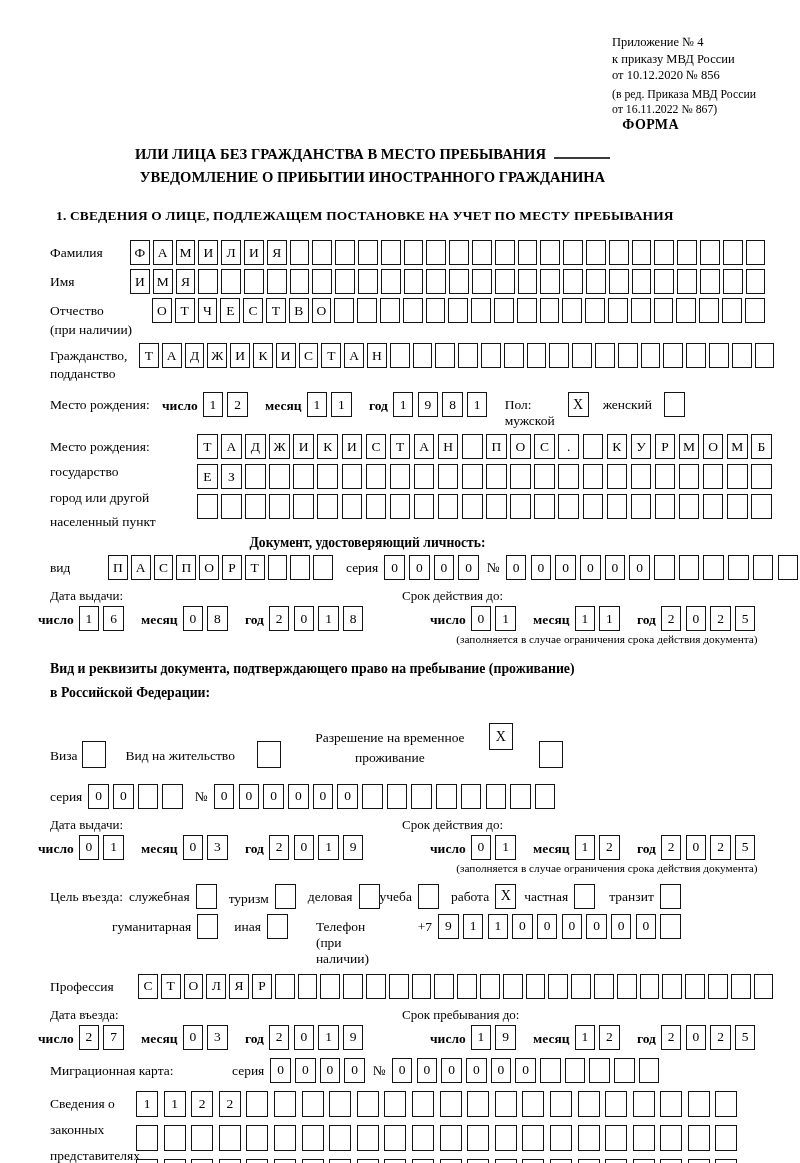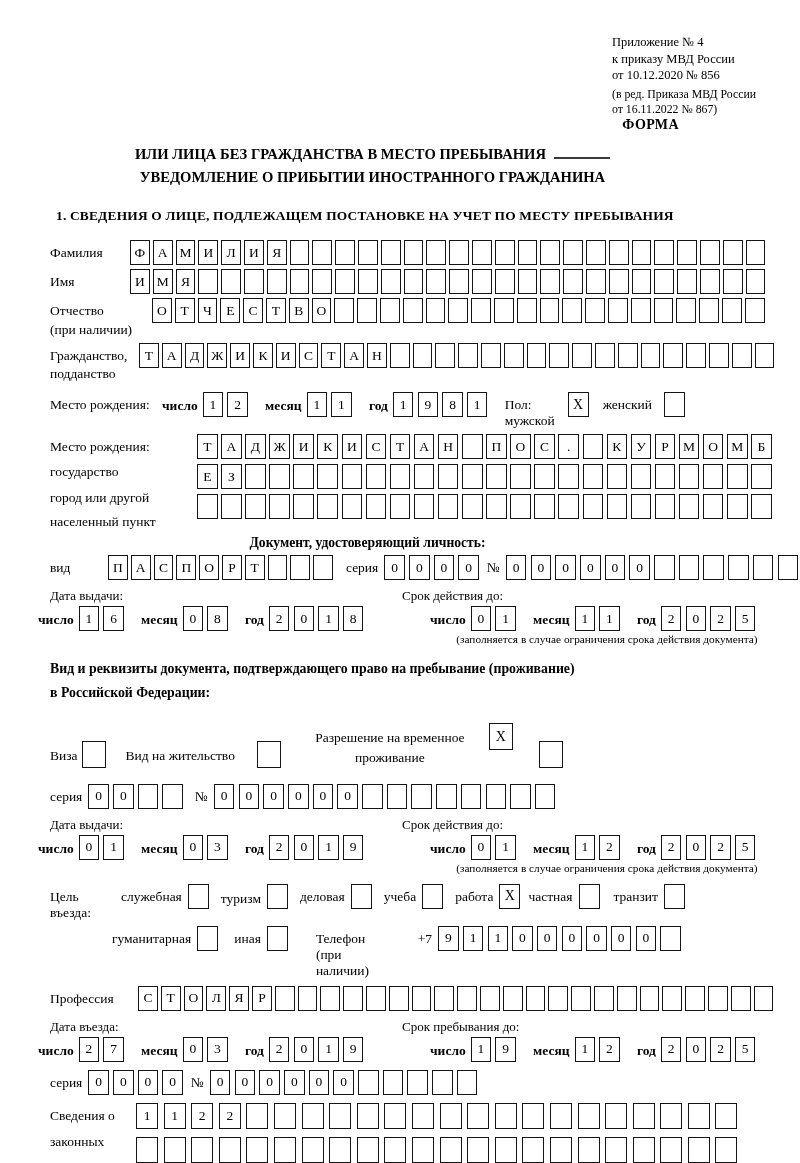--- a/index.html
+++ b/index.html
@@ -585,21 +585,21 @@
         <span class="chk sm"></span>
       </div>
     <div class="pitem" style="margin-left:12px;align-items:center;">
         <span class="plabel">туризм</span>
         <span class="chk sm"></span>
       </div>
     <div class="pitem" style="margin-left:12px;">
         <span class="plabel">деловая</span>
         <span class="chk sm"></span>
       </div>
-    <div class="pitem" style="margin-left:12px;justify-content:flex-end;">
+    <div class="pitem" style="justify-content:flex-end;">
         <span class="plabel">учеба</span>
         <span class="chk sm"></span>
       </div>
     <div class="pitem" style="margin-left:12px;">
         <span class="plabel">работа</span>
         <span class="chk sm">X</span>
       </div>
     <div class="pitem" style="margin-left:8px;">
         <span class="plabel">частная</span>
         <span class="chk sm"></span>
@@ -726,20 +726,21 @@
               <span class="cell">0</span>
               <span class="cell">2</span>
               <span class="cell">5</span>
             </div>
           </div>
       </div>
     </div>
   </div>
 
   <div class="row" style="margin-top:8px;">
+    <div class="lbl" style="width:182px;">Миграционная карта:</div>
     <span class="plabel">серия</span>
     <div class="cells num">
         <span class="cell">0</span>
         <span class="cell">0</span>
         <span class="cell">0</span>
         <span class="cell">0</span>
       </div>
     <span class="plabel" style="margin-left:4px;">№</span>
     <div class="cells num">
         <span class="cell">0</span>

